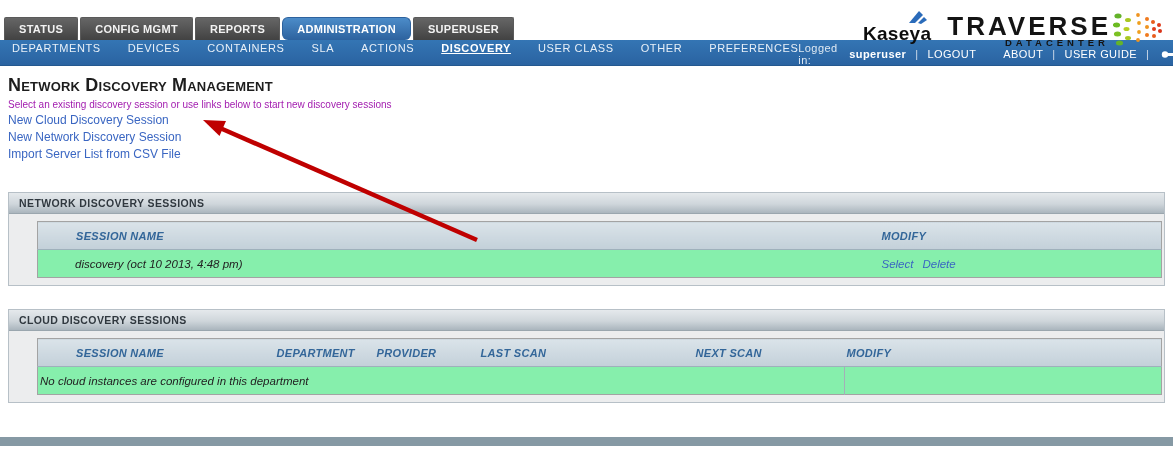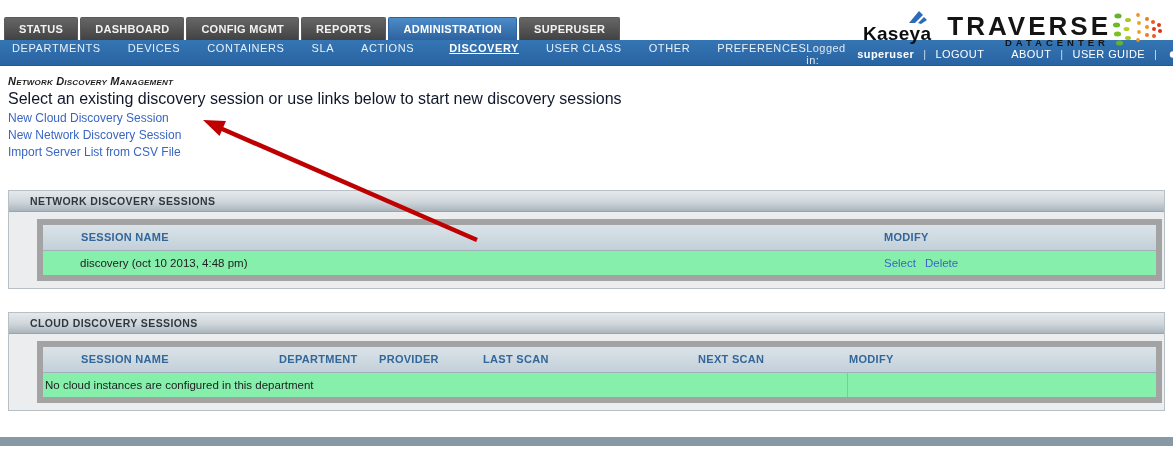--- a/index.html
+++ b/index.html
@@ -14,69 +14,69 @@
   
   .header-strip { position: relative; height: 40px; background: #fff; text-decoration: underline; }
   .tab-bar { position: absolute; left: 4px; bottom: 0; display: flex; gap: 2px; }
   .tab {
     font-size: 11px; font-weight: bold; letter-spacing: 0.3px;
     color: #f2f2f2; padding: 5px 14px 5px 14px; cursor: pointer;
     background: linear-gradient(#666666, #424242);
     border: 1px solid #5a5a5a; border-bottom: none;
     border-radius: 2px 2px 0 0; white-space: nowrap;
   }
-  .tab.active { background: linear-gradient(#4c8cc9, #2d629e); border-color: #2d629e; color: #ffffff; }
+  .tab.active { background: linear-gradient(#4c8cc9, #2d629e); border-color: #2d629e; color: #ffffff; border-radius: 6px; }
 
   .brand { position: absolute; right: 8px; top: 10px; display: flex; align-items: flex-start; }
   .kaseya-wrap { position: relative; padding-top: 13px; margin-right: 16px; }
   .kaseya-mark { position: absolute; top: 0; right: 2px; }
   .kaseya-text { font-size: 19px; font-weight: bold; color: #0d0d0d; letter-spacing: 0.3px; }
   .traverse-wrap { display: flex; align-items: flex-start; }
   .traverse-text { display: flex; flex-direction: column; padding-top: 4px; }
   .traverse-word { font-size: 26px; line-height: 24px; font-weight: bold; letter-spacing: 3px; color: #141414; }
   .datacenter-word { font-size: 9.5px; font-weight: bold; letter-spacing: 4px; color: #141414; text-align: right; margin-top: -1px; padding-right: 2px; }
   .dots { margin-left: 2px; }
 
   
   .navbar {
     height: 26px; background: linear-gradient(#3475b4, #2a63a1);
     border-bottom: 1px solid #24588f;
     display: flex; align-items: flex-start; padding: 2px 12px; color: #fff;
   }
   .nav-items { display: flex; gap: 27px; }
   .nav-item { font-size: 11px; letter-spacing: 0.6px; color: #e8f0f8; cursor: pointer; white-space: nowrap; }
-  .nav-item.active { text-decoration: underline; color: #ffffff; font-weight: bold; margin-left: 8px; }
+  .nav-item.active { text-decoration: underline; color: #ffffff; font-weight: bold; }
   .nav-right { margin-left: auto; display: flex; align-items: center; gap: 9px; font-size: 11px; letter-spacing: 0.4px; }
   .nav-right .lbl { color: #dfe9f3; }
   .nav-right .user { font-weight: bold; color: #ffffff; }
   .nav-right .pipe { color: #cfdcea; }
   .nav-link { color: #ffffff; cursor: pointer; white-space: nowrap; }
   .nav-icons { display: flex; align-items: center; gap: 7px; margin-left: 3px; }
   .nav-icons svg { display: block; cursor: pointer; }
 
   
   .content { padding: 7px 8px 0 8px; position: relative; }
   .page-title {
-    font-size: 11px; font-weight: bold; color: #1d1d1d;
-    font-variant: small-caps; letter-spacing: 0.2px; margin: 2px 0 3px 0; font-style: italic;
-  }
-  .subtitle { font-size: 16px; color: #0f172a; margin-bottom: 2px; }
+    font-size: 18px; font-weight: bold; color: #1d1d1d;
+    font-variant: small-caps; letter-spacing: 0.2px; margin: 2px 0 3px 0;
+  }
+  .subtitle { font-size: 10px; color: #a21caf; margin-bottom: 2px; }
   .quick-links a { display: block; font-size: 12px; line-height: 17px; color: #3a66c2; text-decoration: none; cursor: pointer; }
 
   
   .panel { border: 1px solid #b7c0c7; background: #ecedee; margin-top: 29px; }
   .panel + .panel { margin-top: 23px; }
   .panel-header {
-    height: 21px; line-height: 20px; padding-left: 21px;
+    height: 21px; line-height: 20px; padding-left: 10px;
     background: linear-gradient(#e5e9ec 0%, #cfd6db 55%, #aab5bd 100%);
     border-bottom: 1px solid #9aa6ae;
     font-size: 10.5px; font-weight: bold; color: #30383f; letter-spacing: 0.4px;
   }
   .panel-body { padding: 7px 2px 7px 28px; }
-  table.sess { width: 100%; border-collapse: collapse; border: 6px solid #a3a3a3; table-layout: fixed; }
+  table.sess { width: 100%; border-collapse: collapse; border: 1px solid #a3a3a3; table-layout: fixed; font-style: italic; }
   table.sess th {
     height: 28px; text-align: left; font-size: 11px; font-weight: bold; color: #336699;
     letter-spacing: 0.3px; background: linear-gradient(#dae3e9, #c3d0d9);
     border-bottom: 1px solid #9fb0bb; padding-left: 2px; white-space: nowrap;
   }
   table.sess th.first { padding-left: 38px; }
   table.sess td { height: 28px; font-size: 11.5px; color: #222; background: #86efac; padding-left: 2px; }
   table.sess td.first { padding-left: 37px; }
   .action-link { color: #3a66c2; text-decoration: none; cursor: pointer; }
   .action-link + .action-link { margin-left: 9px; }
@@ -88,21 +88,20 @@
 
   
   .bottom-bar { position: absolute; left: 0; top: 437px; width: 1173px; height: 9px; background: #8699a4; }
 </style>
 </head>
 <body>
 
 <div class="header-strip">
   <div class="tab-bar">
     <div class="tab">STATUS</div>
-    <div class="tab">DASHBOARD</div>
     <div class="tab">CONFIG MGMT</div>
     <div class="tab">REPORTS</div>
     <div class="tab active">ADMINISTRATION</div>
     <div class="tab">SUPERUSER</div>
   </div>
 
   <div class="brand">
     <div class="kaseya-wrap">
       <svg class="kaseya-mark" width="22" height="14" viewBox="0 0 22 14">
         <polygon points="2,13 12,1 16,5 8,13" fill="#2a6bba"></polygon>

